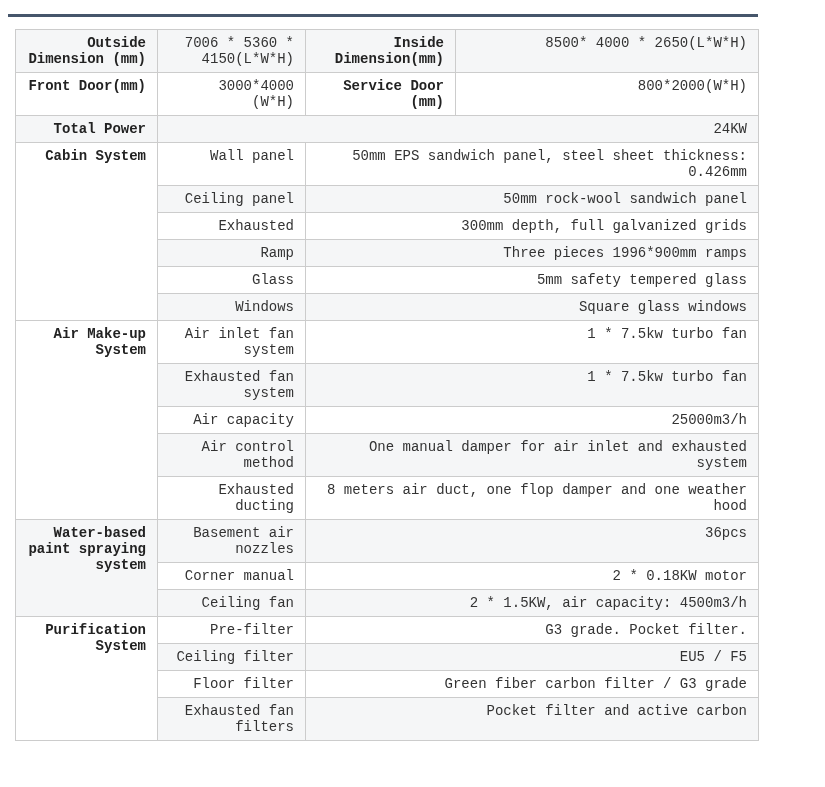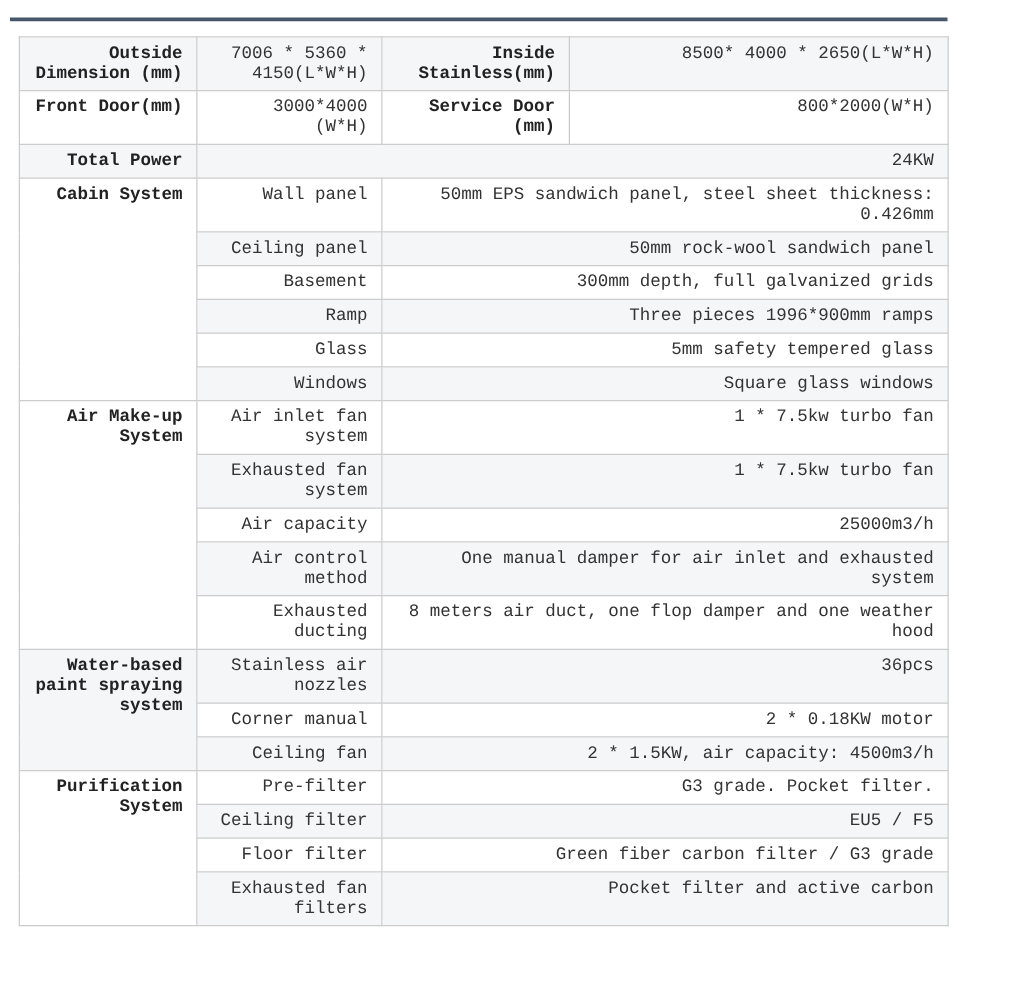--- a/index.html
+++ b/index.html
@@ -74,21 +74,21 @@
       <col class="c1">
         <col class="c2">
         <col class="c3">
         <col class="c4">
     </colgroup>
     <tbody>
 
       <tr class="g">
         <th>Outside Dimension (mm)</th>
         <td>7006 * 5360 * 4150(L*W*H)</td>
-        <th>Inside Stainless(mm)</th>
+        <th>Inside Dimension(mm)</th>
         <td>8500* 4000 * 2650(L*W*H)</td>
       </tr>
 
       <tr>
         <th>Front Door(mm)</th>
         <td>3000*4000 (W*H)</td>
         <th>Service Door (mm)</th>
         <td>800*2000(W*H)</td>
       </tr>
 
@@ -100,21 +100,21 @@
       <tr>
         <th rowspan="6">Cabin System</th>
         <td>Wall panel</td>
         <td colspan="2">50mm EPS sandwich panel, steel sheet thickness: 0.426mm</td>
       </tr>
       <tr class="g">
         <td>Ceiling panel</td>
         <td colspan="2">50mm rock-wool sandwich panel</td>
       </tr>
       <tr>
-        <td>Basement</td>
+        <td>Exhausted</td>
         <td colspan="2">300mm depth, full galvanized grids</td>
       </tr>
       <tr class="g">
         <td>Ramp</td>
         <td colspan="2">Three pieces 1996*900mm ramps</td>
       </tr>
       <tr>
         <td>Glass</td>
         <td colspan="2">5mm safety tempered glass</td>
       </tr>
@@ -140,21 +140,21 @@
         <td>Air control method</td>
         <td colspan="2">One manual damper for air inlet and exhausted system</td>
       </tr>
       <tr>
         <td>Exhausted ducting</td>
         <td colspan="2">8 meters air duct, one flop damper and one weather hood</td>
       </tr>
 
       <tr class="g">
         <th rowspan="3">Water-based paint spraying system</th>
-        <td>Stainless air nozzles</td>
+        <td>Basement air nozzles</td>
         <td colspan="2">36pcs</td>
       </tr>
       <tr>
         <td>Corner manual</td>
         <td colspan="2">2 * 0.18KW motor</td>
       </tr>
       <tr class="g">
         <td>Ceiling fan</td>
         <td colspan="2">2 * 1.5KW, air capacity: 4500m3/h</td>
       </tr>

